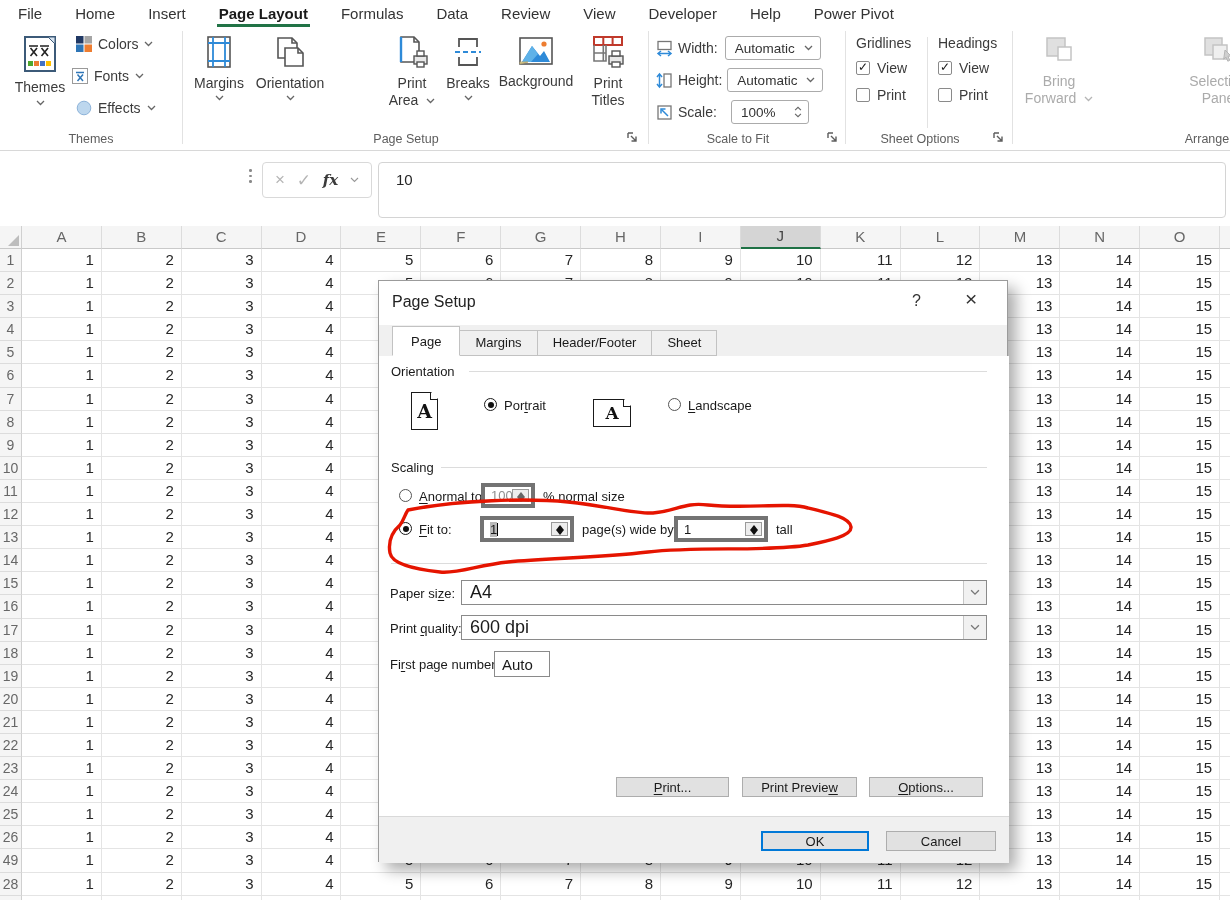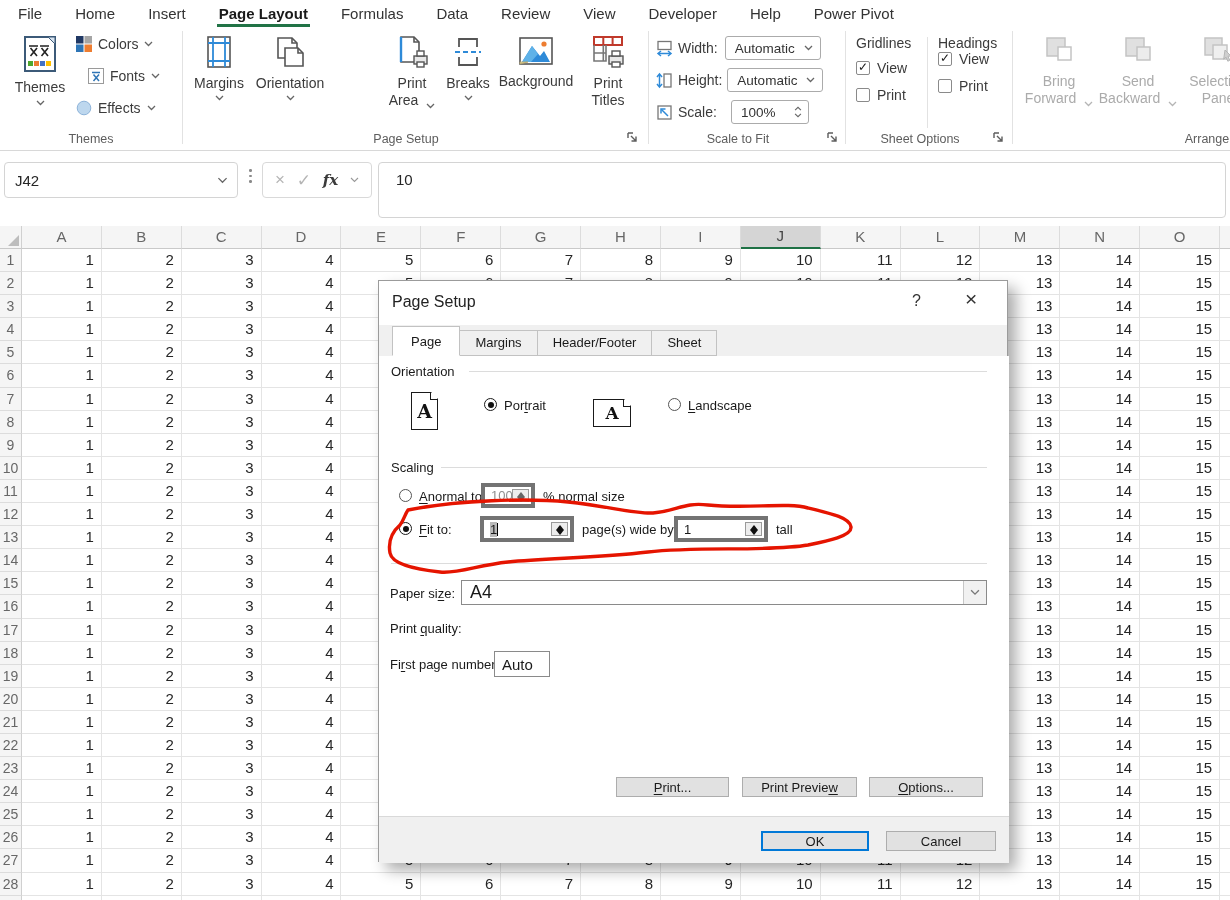--- a/index.html
+++ b/index.html
@@ -13,21 +13,21 @@
   .menu-item.active{font-weight:bold;color:#1a1a1a}
   .menu-item.active::after{content:"";position:absolute;left:-2px;right:-2px;bottom:-5px;height:3px;background:#217346}
 
   
   .ribbon{position:absolute;top:27px;left:0;width:1230px;height:124px;background:#fff;border-bottom:1px solid #d8d8d8}
   .vsep{position:absolute;top:4px;bottom:6px;width:1px;background:#e2e2e2}
   .grp-label{position:absolute;bottom:4px;font-size:12.5px;color:#5d5d5d;text-align:center;white-space:nowrap}
   .launcher{position:absolute;bottom:6px;width:13px;height:13px;cursor:pointer}
   .bigbtn{position:absolute;top:5px;height:110px;display:flex;flex-direction:column;align-items:center;font-size:14px;color:#3b3b3b;text-align:center;line-height:17px;cursor:pointer}
   .bigbtn .bicon{margin-top:2px;margin-bottom:5px}
-  .bigbtn .l2row{display:flex;align-items:flex-end;gap:8px}
+  .bigbtn .l2row{display:flex;align-items:center;gap:8px}
   .chev{width:9px;height:6px}
   .smallrow{position:absolute;display:flex;align-items:center;gap:6px;font-size:14px;color:#3b3b3b;cursor:pointer}
   .disabled{color:#ababab !important;cursor:default}
   
   .sfrow{position:absolute;display:flex;align-items:center;gap:5px;font-size:14px;color:#3b3b3b}
   .rcombo{width:96px;height:24px;border:1px solid #ababab;border-radius:3px;background:#fff;display:flex;align-items:center;font-size:13.5px;color:#333;cursor:pointer}
   .rcombo .val{padding-left:9px}
   .rcombo .cbtn{margin-left:auto;padding-right:7px}
   .rspin{width:78px;height:24px;border:1px solid #ababab;border-radius:3px;background:#fff;display:flex;align-items:center;font-size:13.5px;color:#333}
   .rspin .val{padding-left:9px}
@@ -150,21 +150,21 @@
           <rect x="8.5" y="0" width="7.5" height="7.5" fill="#a5a5a5"></rect>
         <rect x="0" y="8.5" width="7.5" height="7.5" fill="#2e75b6"></rect>
           <rect x="8.5" y="8.5" width="7.5" height="7.5" fill="#ed7d31"></rect>
       </svg>
     </span>
     <span>Colors</span>
     <svg class="chev" viewBox="0 0 9 6">
         <path d="M1 1l3.5 3.5L8 1" stroke="#666" stroke-width="1.3" fill="none"></path>
       </svg>
   </div>
-  <div class="smallrow" style="left:88px;top:41px">
+  <div class="smallrow" style="left:72px;top:41px">
     <span>
       <svg width="16" height="16" viewBox="0 0 16 16">
         <rect x="0.5" y="0.5" width="15" height="15" fill="#fff" stroke="#9a9a9a"></rect>
         <path d="M4 4.5 h8 M5.5 6.5 l5.5 6.5 M11 6.5 l-5.5 6.5" stroke="#2e75b6" stroke-width="1.5" fill="none"></path>
       </svg>
     </span>
     <span>Fonts</span>
     <svg class="chev" viewBox="0 0 9 6">
         <path d="M1 1l3.5 3.5L8 1" stroke="#666" stroke-width="1.3" fill="none"></path>
       </svg>
@@ -345,21 +345,21 @@
       <span class="cb checked"></span>
       <span>View</span>
     </div>
     <div class="cbrow">
       <span class="cb"></span>
       <span>Print</span>
     </div>
   </div>
   <div class="vsep" style="left:927px;top:10px;bottom:22px"></div>
   <div style="position:absolute;left:938px;top:8px">
-    <div style="font-size:14px;color:#3b3b3b;margin-bottom:0">Headings</div>
+    <div style="font-size:14px;color:#3b3b3b;margin-bottom:9px">Headings</div>
     <div class="cbrow" style="margin-bottom:11px">
       <span class="cb checked"></span>
       <span>View</span>
     </div>
     <div class="cbrow">
       <span class="cb"></span>
       <span>Print</span>
     </div>
   </div>
   <div class="grp-label" style="left:845px;width:150px">Sheet Options</div>
@@ -373,63 +373,40 @@
   <div class="bigbtn disabled" style="left:1028px;width:62px">
     <span class="bicon">
       <svg width="34" height="34" viewBox="0 0 34 34">
           <rect x="5" y="4" width="18" height="18" fill="#e0e0e0" stroke="#c4c4c4" stroke-width="1.5"></rect>
           <rect x="16" y="13" width="13" height="13" fill="#fff" stroke="#c4c4c4" stroke-width="1.5"></rect>
         </svg>
     </span>
     <span>Bring</span>
     <span class="l2row">
       <span>Forward</span>
-      <svg class="chev" viewBox="0 0 9 6">
-          <path d="M1 1l3.5 3.5L8 1" stroke="#b5b5b5" stroke-width="1.3" fill="none"></path>
-        </svg>
-    </span>
-  </div>
-  <div class="bigbtn disabled" style="left:1104px;width:68px">
-    <span class="bicon">
-      <svg width="34" height="34" viewBox="0 0 34 34">
-          <rect x="5" y="4" width="18" height="18" fill="#e0e0e0" stroke="#c4c4c4" stroke-width="1.5"></rect>
-          <rect x="16" y="13" width="13" height="13" fill="#ececec" stroke="#c4c4c4" stroke-width="1.5"></rect>
-        </svg>
-    </span>
-    <span>Send</span>
-    <span class="l2row">
-      <span>Backward</span>
       <svg class="chev" viewBox="0 0 9 6">
           <path d="M1 1l3.5 3.5L8 1" stroke="#b5b5b5" stroke-width="1.3" fill="none"></path>
         </svg>
     </span>
   </div>
   <div class="bigbtn disabled" style="left:1182px;width:72px">
     <span class="bicon">
       <svg width="34" height="34" viewBox="0 0 34 34">
           <rect x="4" y="4" width="17" height="17" fill="#e0e0e0" stroke="#c4c4c4" stroke-width="1.5"></rect>
           <rect x="12" y="11" width="14" height="14" fill="#efefef" stroke="#c4c4c4" stroke-width="1.5"></rect>
           <path d="M24 16l6 6-3 .3 1.8 4-2 .9-1.8-4-2.3 2z" fill="#cfcfcf" stroke="#b5b5b5"></path>
         </svg>
     </span>
     <span>Selection</span>
     <span>Pane</span>
   </div>
   <div class="grp-label" style="left:1100px;width:214px">Arrange</div>
 </div>
 
 <div class="fbar">
-  <div class="namebox">
-    <span class="val">J42</span>
-    <span class="cbtn">
-        <svg width="11" height="7" viewBox="0 0 9 6">
-          <path d="M1 1l3.5 3.5L8 1" stroke="#666" stroke-width="1.1" fill="none"></path>
-        </svg>
-      </span>
-  </div>
   <div class="vdots">
       <i></i>
       <i></i>
       <i></i>
     </div>
   <div class="fx-group">
     <span class="fx-cancel">×</span>
     <span class="fx-enter">✓</span>
     <span class="fx-label">fx</span>
     <svg width="9" height="6" viewBox="0 0 9 6">
@@ -947,21 +924,21 @@
       <div class="g-cell">9</div>
       <div class="g-cell">10</div>
       <div class="g-cell">11</div>
       <div class="g-cell">12</div>
       <div class="g-cell">13</div>
       <div class="g-cell">14</div>
       <div class="g-cell">15</div>
       <div class="g-cell"></div>
     </div>
     <div class="g-row">
-      <div class="g-rh">27</div>
+      <div class="g-rh">49</div>
       <div class="g-cell">1</div>
       <div class="g-cell">2</div>
       <div class="g-cell">3</div>
       <div class="g-cell">4</div>
       <div class="g-cell">5</div>
       <div class="g-cell">6</div>
       <div class="g-cell">7</div>
       <div class="g-cell">8</div>
       <div class="g-cell">9</div>
       <div class="g-cell">10</div>
@@ -1080,20 +1057,28 @@
     <span class="dlabel" style="left:11px;top:230px"><span>Paper si</span><span class="ak">z</span><span>e:</span></span>
     <div class="dcombo" style="top:224px">
       <span class="val">A4</span>
       <span class="dbtn">
           <svg width="10" height="7" viewBox="0 0 9 6">
             <path d="M1 1l3.5 3.5L8 1" stroke="#777" stroke-width="1.2" fill="none"></path>
           </svg>
         </span>
     </div>
     <span class="dlabel" style="left:11px;top:265px"><span>Print </span><span class="ak">q</span><span>uality:</span></span>
+    <div class="dcombo" style="top:259px">
+      <span class="val">600 dpi</span>
+      <span class="dbtn">
+          <svg width="10" height="7" viewBox="0 0 9 6">
+            <path d="M1 1l3.5 3.5L8 1" stroke="#777" stroke-width="1.2" fill="none"></path>
+          </svg>
+        </span>
+    </div>
     <span class="dlabel" style="left:11px;top:301px"><span>Fi</span><span class="ak">r</span><span>st page number:</span></span>
     <div class="dinput" style="left:115px;top:295px;width:56px;height:26px">Auto</div>
 
     <div class="btn" style="left:237px;top:421px;width:113px">
         <span><span class="ak">P</span><span>rint...</span></span>
       </div>
     <div class="btn" style="left:363px;top:421px;width:115px">
         <span><span>Print Previe</span><span class="ak">w</span></span>
       </div>
     <div class="btn" style="left:490px;top:421px;width:114px">

